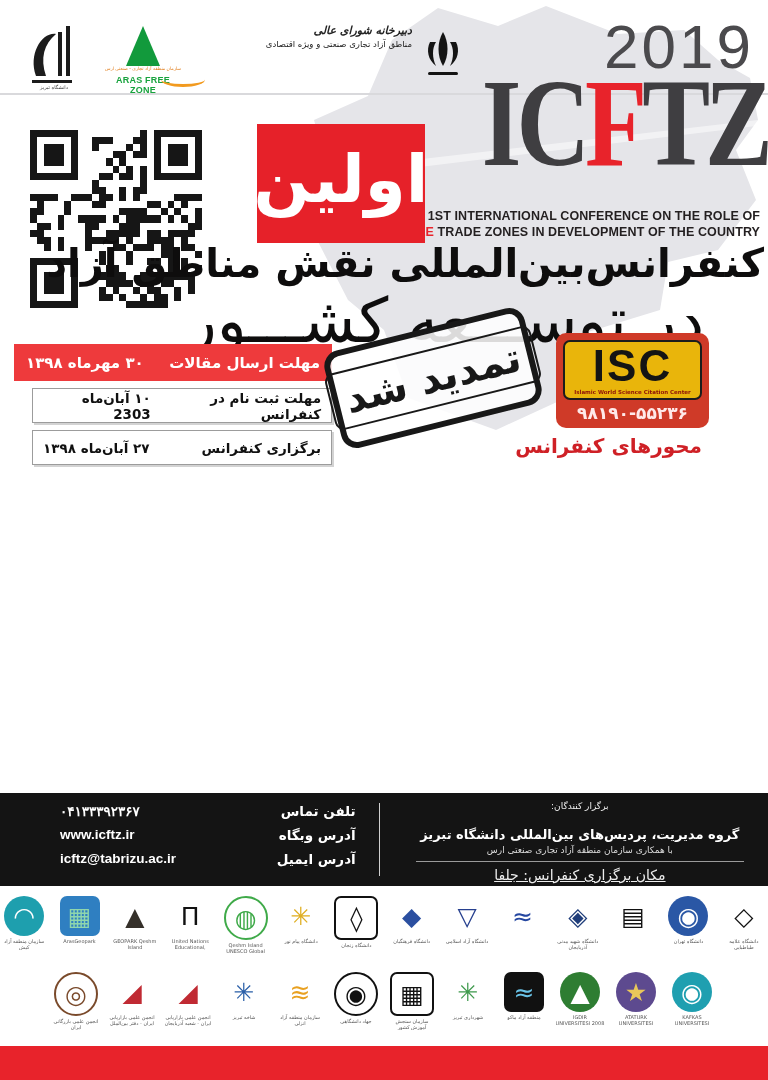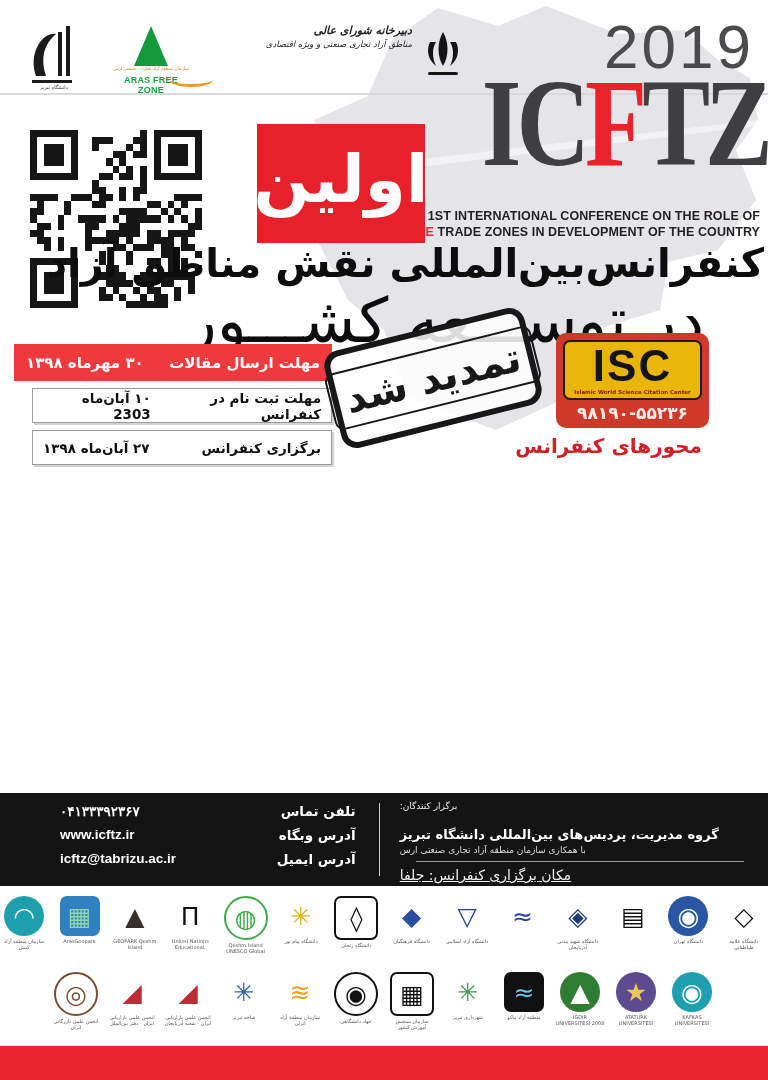--- a/index.html
+++ b/index.html
@@ -7,28 +7,28 @@
           font-family:"DejaVu Sans",sans-serif;}
   .layer{position:absolute;}
 
   
   .bg-map{top:0;right:0;width:480px;height:462px;z-index:0;}
   .hairline{top:93px;left:0;width:768px;height:2px;background:#d9d9dc;z-index:0;}
 
   
   .tabriz-logo{top:24px;left:26px;width:52px;height:62px;z-index:2;}
   .tabriz-cap{top:84px;left:24px;width:60px;font-size:5px;color:#333;text-align:center;z-index:2;}
-  .aras-logo{top:26px;left:112px;width:78px;text-align:center;z-index:2;}
+  .aras-logo{top:26px;left:104px;width:78px;text-align:center;z-index:2;}
   .aras-tri{width:0;height:0;margin:0 auto;border-left:17px solid transparent;border-right:17px solid transparent;border-bottom:40px solid #129a3c;position:relative;}
   .aras-arc{position:absolute;top:46px;left:18px;width:44px;height:12px;border-bottom:3px solid #f29a1f;border-radius:50%;}
   .aras-word{margin-top:4px;font:700 9px "Liberation Sans",sans-serif;color:#18a33e;letter-spacing:.2px;}
   .aras-tiny{font-size:4.5px;color:#e07b18;}
   .council{top:24px;left:212px;width:200px;text-align:right;z-index:2;color:#222;}
   .council .l1{font-size:11px;font-style:italic;font-weight:700;}
-  .council .l2{font-size:8.5px;font-style:italic;margin-top:2px;}
+  .council .l2{font-size:8.5px;margin-top:2px;}
   .emblem{top:30px;left:420px;width:46px;height:52px;z-index:2;}
 
   
   .year{top:16px;right:14px;font:400 62px "Liberation Sans",sans-serif;color:#4b4a4d;letter-spacing:3px;z-index:2;line-height:1;}
   .icftz{top:62px;right:0px;font:700 124px "Liberation Serif",serif;color:#3f3e41;letter-spacing:-6px;line-height:1;transform:scaleX(.82);transform-origin:100% 0;z-index:2;}
   .icftz .red{color:#e8232b;}
   .en-sub{top:208px;right:8px;text-align:right;font:700 12.5px "Liberation Sans",sans-serif;color:#231f20;line-height:1.3;z-index:2;letter-spacing:.1px;}
   .en-sub .red{color:#e8232b;}
   .badge{top:124px;left:257px;width:168px;height:119px;background:#e62129;color:#fff;display:flex;align-items:center;justify-content:center;z-index:3;}
   .badge span{font-size:66px;font-weight:700;transform:translateY(-4px);}
@@ -60,21 +60,21 @@
 
   
   .topics-title{top:434px;right:66px;color:#cf2026;font-size:20px;font-weight:700;z-index:3;direction:rtl;}
   .topics{top:462px;left:10px;width:748px;height:330px;z-index:3;display:grid;grid-template-columns:1fr 1fr 1fr;gap:0 14px;direction:rtl;overflow:hidden;}
   .tcol{text-align:right;font-size:10.3px;line-height:14.6px;color:#1d1d1d;}
   .t-h{color:#c52127;font-weight:700;font-size:13px;margin:5px 0 3px;}
   .t-i{}
 
   
   .footer{top:793px;left:0;width:768px;height:93px;background:#141414;color:#fff;display:flex;direction:rtl;z-index:3;}
-  .organizers{width:49%;text-align:left;padding:8px 8px 0;box-sizing:border-box;}
+  .organizers{width:49%;text-align:center;padding:8px 8px 0;box-sizing:border-box;}
   .org-label{font-size:9px;color:#eee;}
   .org-main{font-size:13px;font-weight:700;margin-top:16px;}
   .org-sub{font-size:9px;margin-top:3px;color:#ddd;}
   .org-rule{border:0;border-top:1px solid #9a9a9a;margin:6px 16px 5px;}
   .org-venue{font-size:14px;color:#eee;text-decoration:underline;}
   .v-div{position:absolute;left:49.3%;top:10px;bottom:10px;width:1px;background:#cfcfcf;}
   .contacts{width:51%;padding:10px 36px 0 60px;box-sizing:border-box;}
   .c-row{display:flex;justify-content:space-between;margin-bottom:8px;font-size:13.5px;}
   .c-label{font-weight:700;}
   .c-value{direction:ltr;font-family:"Liberation Sans",sans-serif;font-weight:700;}

